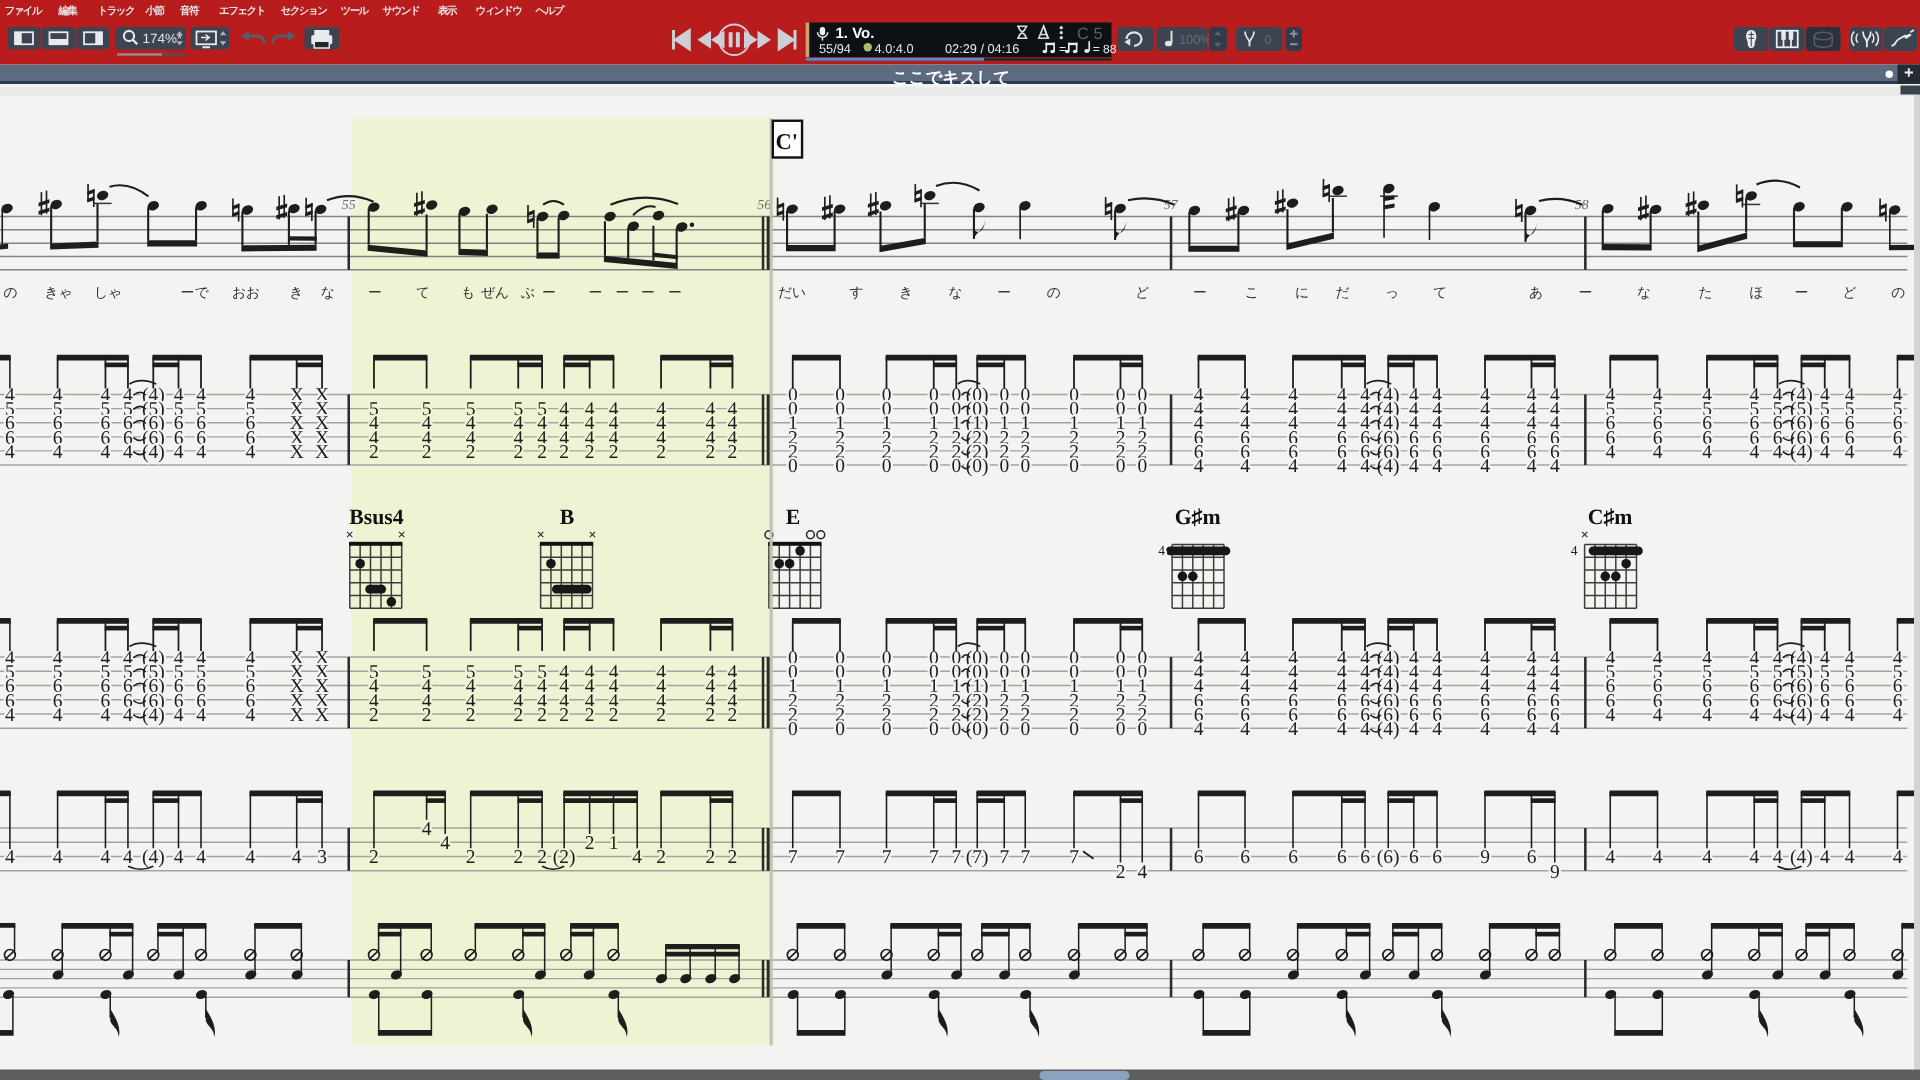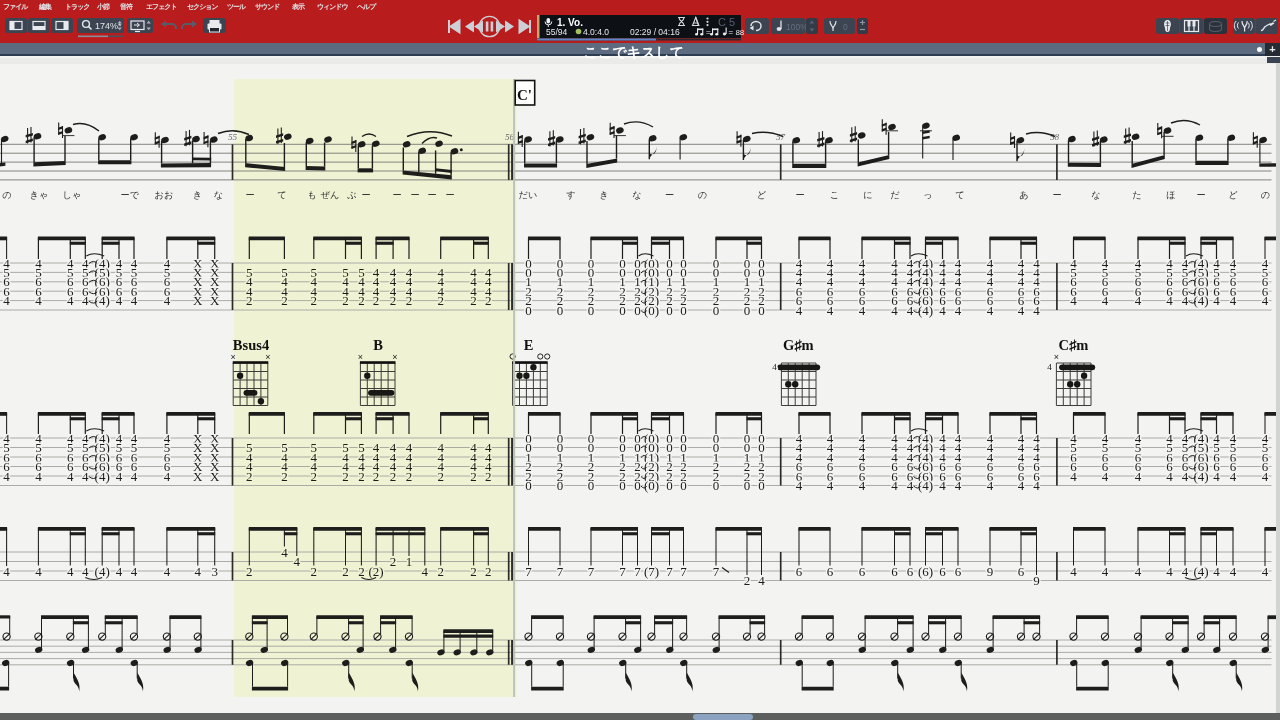--- a/index.html
+++ b/index.html
@@ -1,20 +1,20 @@
 <!DOCTYPE html>
 <html><head><meta charset="utf-8">
 <style>
 * { margin:0; padding:0; box-sizing:border-box; }
 html,body { width:1280px; height:720px; overflow:hidden; background:#f3f4f1; font-family:"Liberation Sans", sans-serif; }
 #chrome { position:absolute; top:0; left:0; width:1280px; height:43px; background:#b91c1c; z-index:5; }
 #menubar { position:absolute; top:0; left:0; width:1280px; height:14px; color:#e2e5ea; font-size:7px; font-weight:bold; letter-spacing:-1.05px; }
 #menubar span { position:absolute; top:2px; }
 #tabbar { position:absolute; top:43px; left:0; width:1280px; height:13px; background:#5d6b80; z-index:5; border-bottom:2px solid #2e3c52; }
-#tabbar .title { position:absolute; width:100%; text-align:center; top:1px; color:#fff; font-size:14px; font-weight:bold; }
+#tabbar .title { position:absolute; width:100%; text-align:center; top:1px; color:#fff; font-size:11px; font-weight:bold; }
 #score { position:absolute; top:0; left:0; z-index:1; }
 #hscroll { position:absolute; left:0; top:713px; width:1280px; height:7px; background:#5c5f5e; z-index:6; }
 #hthumb { position:absolute; left:693px; top:0.5px; width:60px; height:6px; background:#8ba3c1; border-radius:3px; }
 </style></head>
 <body>
 <svg id="score" width="1280" height="720" viewBox="0 0 1280 720">
     <rect x="0.0" y="58.0" width="1280.0" height="655.0" fill="#f3f4f1"></rect>
     <rect x="234.0" y="79.0" width="282.5" height="618.0" fill="#f0f3d3"></rect>
     <line x1="0.0" y1="144.3" x2="1271.5" y2="144.3" stroke="#83837f" stroke-width="1"></line>
     <line x1="0.0" y1="153.2" x2="1271.5" y2="153.2" stroke="#83837f" stroke-width="1"></line>

